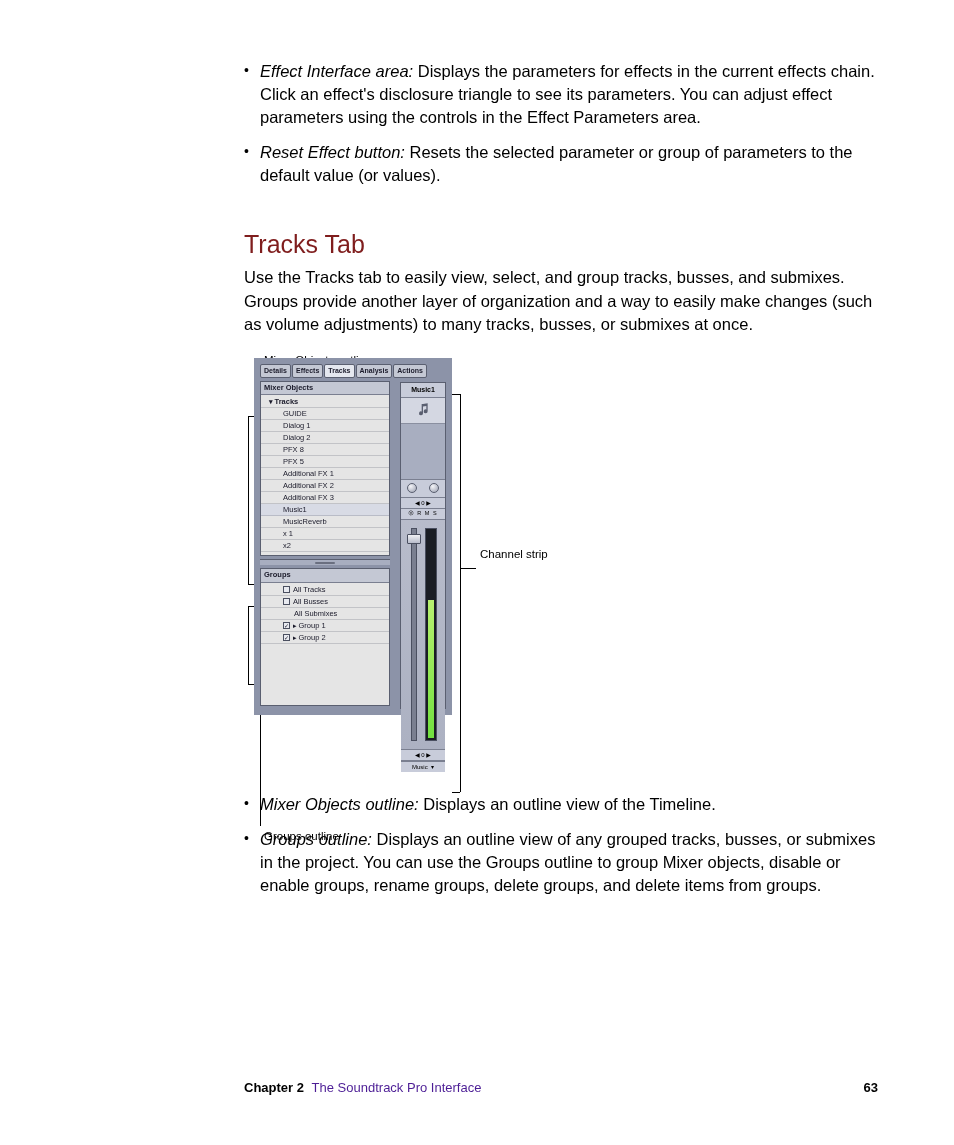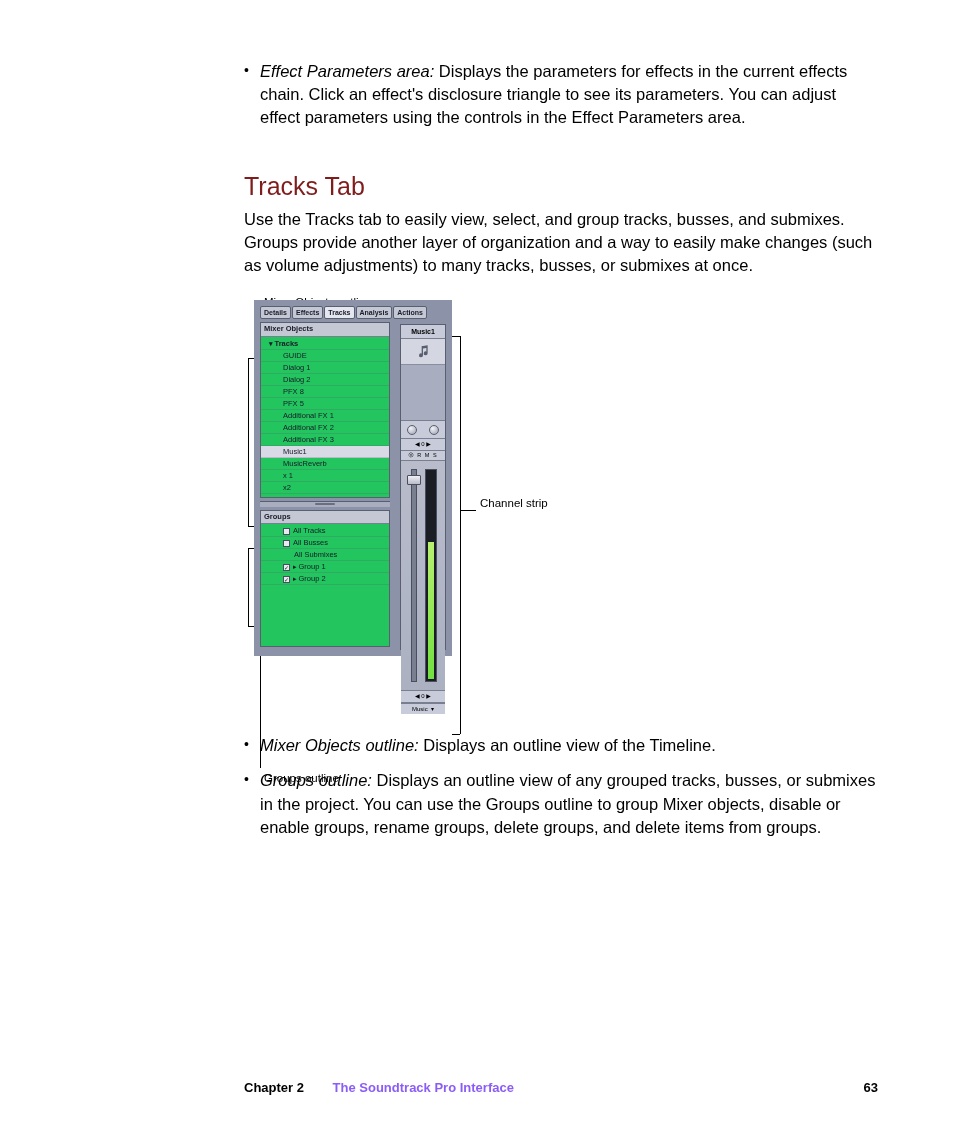--- a/index.html
+++ b/index.html
@@ -70,21 +70,21 @@
     font-weight: bold;
     background: #c4c8d4;
     border: 1px solid #5a5f70;
     padding: 1px 3px;
     color: #1a1a2a;
     border-radius: 2px;
     margin-right: 1px;
   }
   .tab.active { background: #e4e7ef; }
   .panel {
-    background: #22c55e;
+    background: #e5e5e5;
     border: 1px solid #5a5f70;
     margin-bottom: 3px;
     font-size: 7.5px;
     color: #1a1a2a;
     width: 130px;
   }
   .panel-header {
     background: #c4c8d4;
     padding: 1px 3px;
     font-weight: bold;
@@ -191,32 +191,36 @@
   .footer {
     position: absolute;
     left: 244px; right: 76px;
     bottom: 48px;
     display: flex;
     justify-content: space-between;
     font-size: 13px;
     border-top: none;
   }
   .footer .chap { font-weight: bold; }
-  .footer .title { color: #8b5cf6; margin-left: 25px; font-weight: 700; }
+  .footer .title { color: #4c1d95; margin-left: 4px; font-weight: 400; }
   .footer .pagenum { font-weight: bold; }
 </style>
 </head>
 <body>
 
 <div class="page">
 
   <ul class="bullet-list">
     <li>
-      <span class="term">Effect Parameters area:</span>
+      <span class="term">Effect Interface area:</span>
       <span>Displays the parameters for effects in the current effects chain. Click an effect's disclosure triangle to see its parameters. You can adjust effect parameters using the controls in the Effect Parameters area.</span>
+    </li>
+    <li>
+      <span class="term">Reset Effect button:</span>
+      <span>Resets the selected parameter or group of parameters to the default value (or values).</span>
     </li>
   </ul>
 
   <h2 class="section">Tracks Tab</h2>
   <p>Use the Tracks tab to easily view, select, and group tracks, busses, and submixes. Groups provide another layer of organization and a way to easily make changes (such as volume adjustments) to many tracks, busses, or submixes at once.</p>
 
   <div class="figure-area">
 
     <div class="callout" style="left:20px; top:-6px;">Mixer Objects outline</div>
     <div class="callout-line" style="left:16px; top:10px; width:1px; height:48px;"></div>
@@ -227,21 +231,21 @@
     <div class="callout-bracket-h" style="left:4px; top:226px; width:8px;"></div>
 
     <div class="callout-bracket-v" style="left:4px; top:248px; height:78px;"></div>
     <div class="callout-bracket-h" style="left:4px; top:248px; width:8px;"></div>
     <div class="callout-bracket-h" style="left:4px; top:326px; width:8px;"></div>
 
     <div class="callout-bracket-v" style="left:216px; top:36px; height:398px;"></div>
     <div class="callout-bracket-h" style="left:208px; top:36px; width:8px;"></div>
     <div class="callout-bracket-h" style="left:208px; top:434px; width:8px;"></div>
     <div class="callout-bracket-h" style="left:216px; top:210px; width:16px;"></div>
-    <div class="callout" style="left:236px; top:195px;">Channel strip</div>
+    <div class="callout" style="left:236px; top:188px;">Channel strip</div>
 
     <div class="callout" style="left:20px; top:470px;">Groups outline</div>
     <div class="callout-line" style="left:16px; top:326px; width:1px; height:142px;"></div>
 
     <div class="app-shot">
       <div class="tab-row">
         <div class="tab">Details</div>
         <div class="tab">Effects</div>
         <div class="tab active">Tracks</div>
         <div class="tab">Analysis</div>

